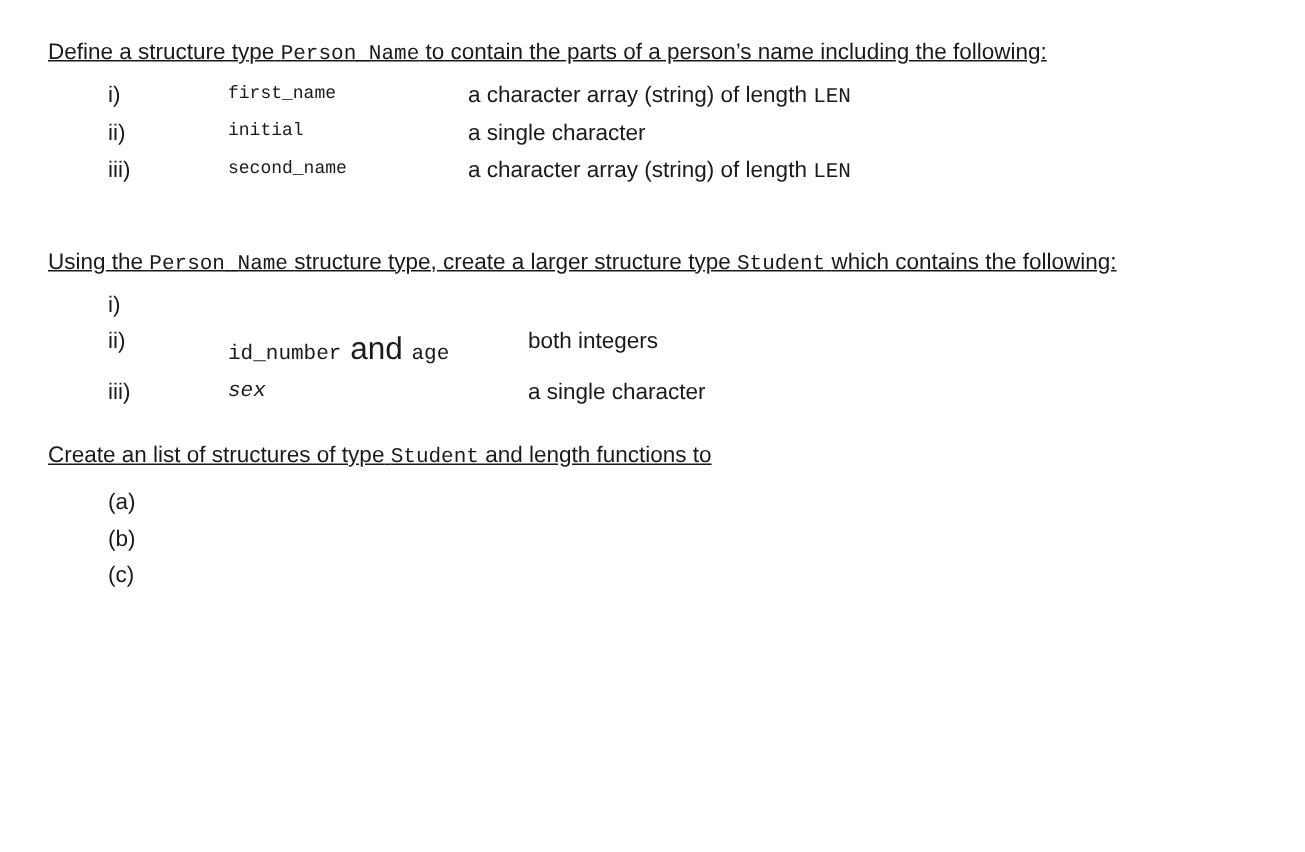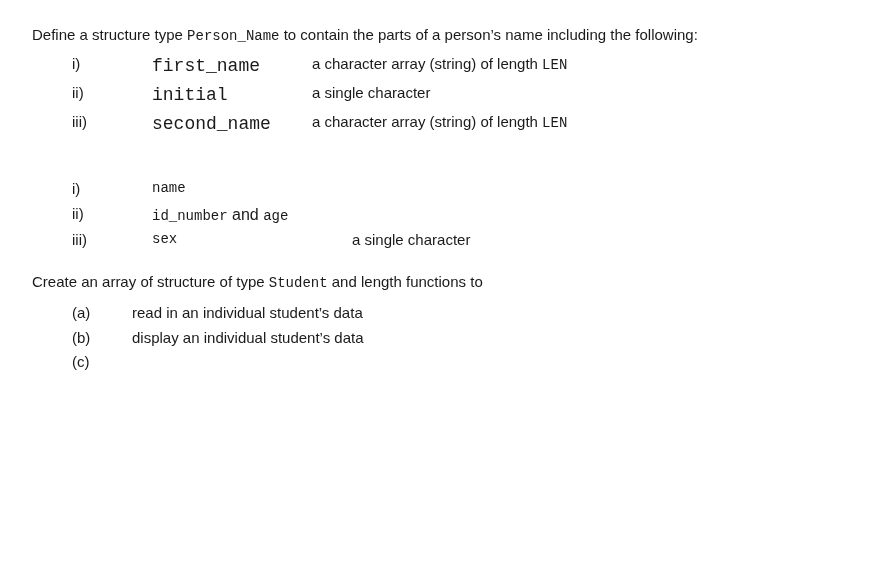--- a/index.html
+++ b/index.html
@@ -18,20 +18,21 @@
       padding: 24px 32px;
       line-height: 1.5;
     }
 
     .section {
       margin-bottom: 20px;
     }
 
     .intro-text {
       margin-bottom: 6px;
+      text-decoration: underline;
     }
 
     code, .mono {
       font-family: 'Courier New', Courier, monospace;
       font-size: 14px;
     }
 
     .list-item {
       display: flex;
       margin: 2px 0;
@@ -39,21 +40,21 @@
     }
 
     .list-label {
       min-width: 80px;
       font-family: Arial, sans-serif;
     }
 
     .list-code {
       min-width: 160px;
       font-family: 'Courier New', Courier, monospace;
-      font-size: 18px;
+      font-size: 12px;
     }
 
     .list-desc {
       font-family: Arial, sans-serif;
     }
 
     .spacer {
       height: 18px;
     }
 
@@ -106,53 +107,58 @@
     <span class="list-desc">
       <span>a character array (string) of length</span>
       <code>LEN</code>
     </span>
   </div>
 </div>
 
 <div class="spacer"></div>
 
 <div class="section section-two">
+  <div class="intro-text">
+    <span>Using the</span>
+    <code>Person_Name</code>
+    <span> structure type, create a larger structure type </span>
+    <code>Student</code>
+    <span> which contains the following:</span>
+  </div>
 
   <div class="list-item">
     <span class="list-label">i)</span>
-    <span style="min-width:200px; font-family:'Courier New',Courier,monospace; font-size:14px;">name</span>
   </div>
 
   <div class="list-item">
     <span class="list-label">ii)</span>
     <span style="min-width:200px; font-family:'Courier New',Courier,monospace; font-size:14px;">
-      <span>id_number</span><span style="font-family:Arial,sans-serif; font-size:16px;"> and </span><span>age</span>
+      <span>id_number</span><span style="font-family:Arial,sans-serif; font-size:21px;"> and </span><span>age</span>
     </span>
+    <span class="list-desc">both integers</span>
   </div>
 
   <div class="list-item">
     <span class="list-label">iii)</span>
-    <span style="min-width:200px; font-family:'Courier New',Courier,monospace; font-size:14px;">sex</span>
+    <span style="min-width:200px; font-family:'Courier New',Courier,monospace; font-size:14px;font-style:italic;">sex</span>
     <span class="list-desc">a single character</span>
   </div>
 </div>
 
 <div class="section">
   <div class="intro-text">
-    <span>Create an array of structure of type</span>
+    <span>Create an list of structures of type</span>
     <code>Student</code>
     <span>and length functions to</span>
   </div>
 
   <div class="part-list">
     <div class="part-item">
       <span class="part-label">(a)</span>
-      <span class="part-desc">read in an individual student’s data</span>
     </div>
     <div class="part-item">
       <span class="part-label">(b)</span>
-      <span class="part-desc">display an individual student’s data</span>
     </div>
     <div class="part-item">
       <span class="part-label">(c)</span>
     </div>
   </div>
 </div>
 
 </body></html>

